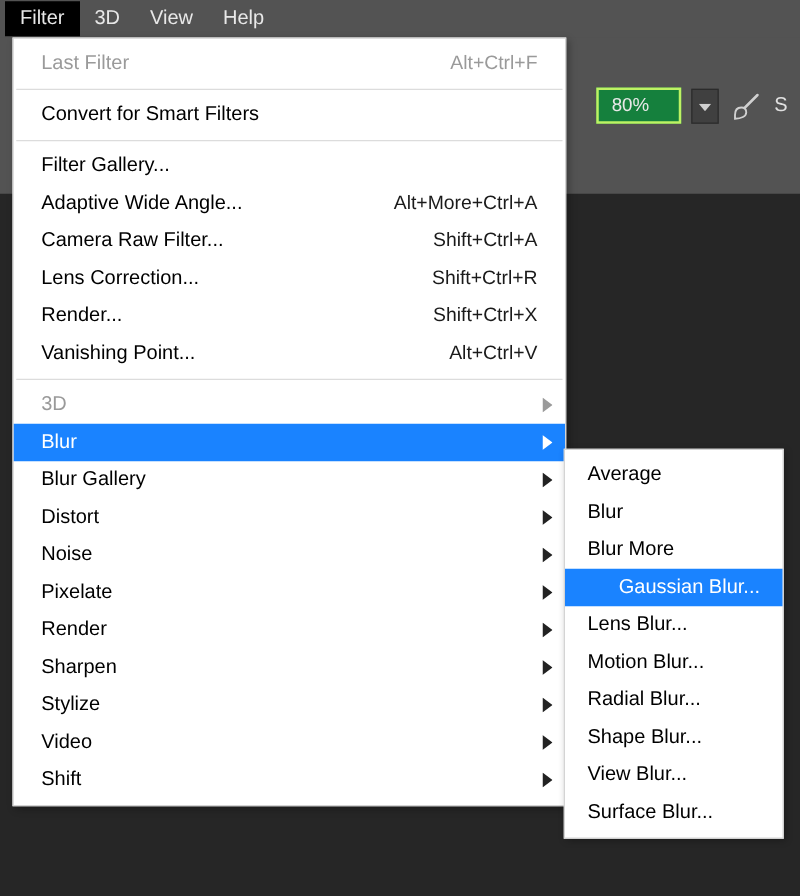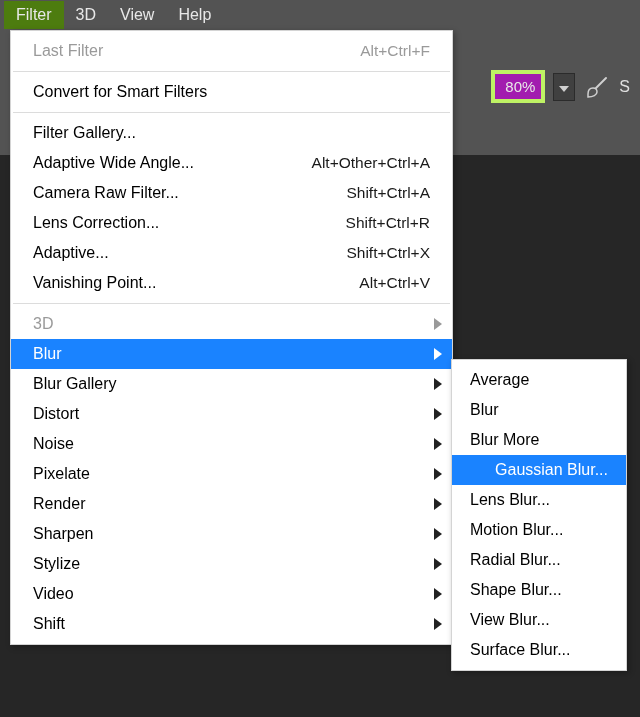--- a/index.html
+++ b/index.html
@@ -17,42 +17,42 @@
       display: flex;
       align-items: center;
       padding: 0 4px;
       color: #e8e8e8;
     }
     .menubar-item {
       padding: 5px 12px;
       cursor: default;
     }
     .menubar-item.active {
-      background: #4d7c0f;
+      background: #000000;
     }
     .toolbar-strip {
       background: #535353;
       position: relative;
       height: 90px;
     }
     .right-controls {
       position: absolute;
       right: 10px;
       top: 40px;
       display: flex;
       align-items: center;
       gap: 8px;
       color: #e8e8e8;
     }
     .zoom-field {
-      background: #a21caf;
-      border: 4px solid #bef264;
+      background: #15803d;
+      border: 2px solid #bef264;
       padding: 4px 10px;
       color: #e8e8e8;
-      width: 54px;
+      width: 68px;
       text-align: left;
       font-size: 15px;
     }
     .dropdown-btn {
       width: 22px;
       height: 28px;
       background: #404040;
       border: 1px solid #2b2b2b;
       display: flex;
       align-items: center;
@@ -187,32 +187,32 @@
   <div class="menu-sep"></div>
   <div class="menu-row">
     <span>Convert for Smart Filters</span>
   </div>
   <div class="menu-sep"></div>
   <div class="menu-row">
     <span>Filter Gallery...</span>
   </div>
   <div class="menu-row">
     <span>Adaptive Wide Angle...</span>
-    <span class="shortcut">Alt+Other+Ctrl+A</span>
+    <span class="shortcut">Alt+More+Ctrl+A</span>
   </div>
   <div class="menu-row">
     <span>Camera Raw Filter...</span>
     <span class="shortcut">Shift+Ctrl+A</span>
   </div>
   <div class="menu-row">
     <span>Lens Correction...</span>
     <span class="shortcut">Shift+Ctrl+R</span>
   </div>
   <div class="menu-row">
-    <span>Adaptive...</span>
+    <span>Render...</span>
     <span class="shortcut">Shift+Ctrl+X</span>
   </div>
   <div class="menu-row">
     <span>Vanishing Point...</span>
     <span class="shortcut">Alt+Ctrl+V</span>
   </div>
   <div class="menu-sep"></div>
   <div class="menu-row disabled">
     <span>3D</span>
     <span class="arrow dim">

